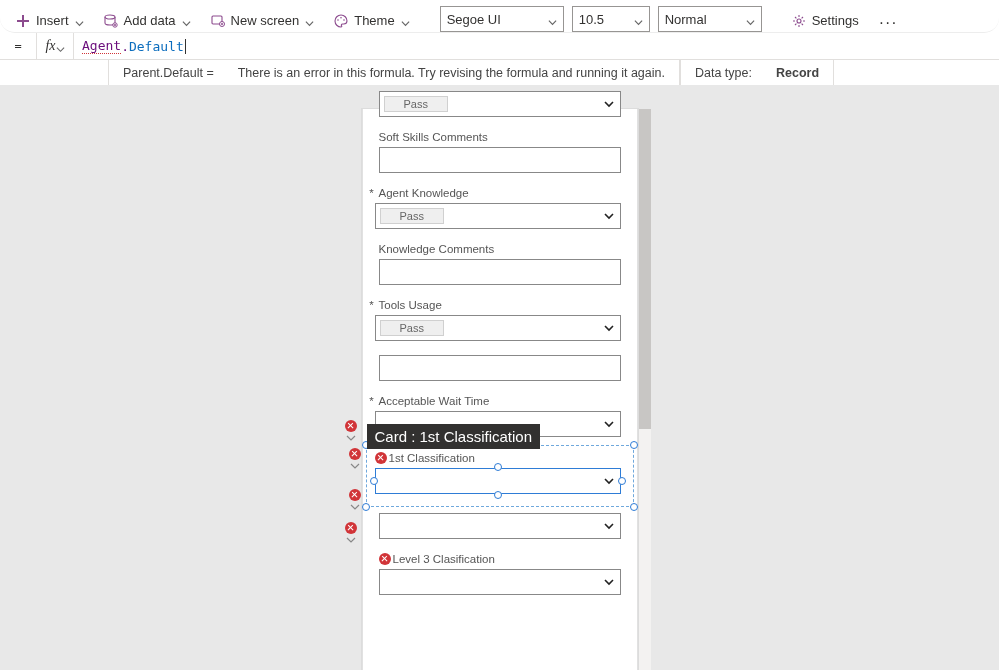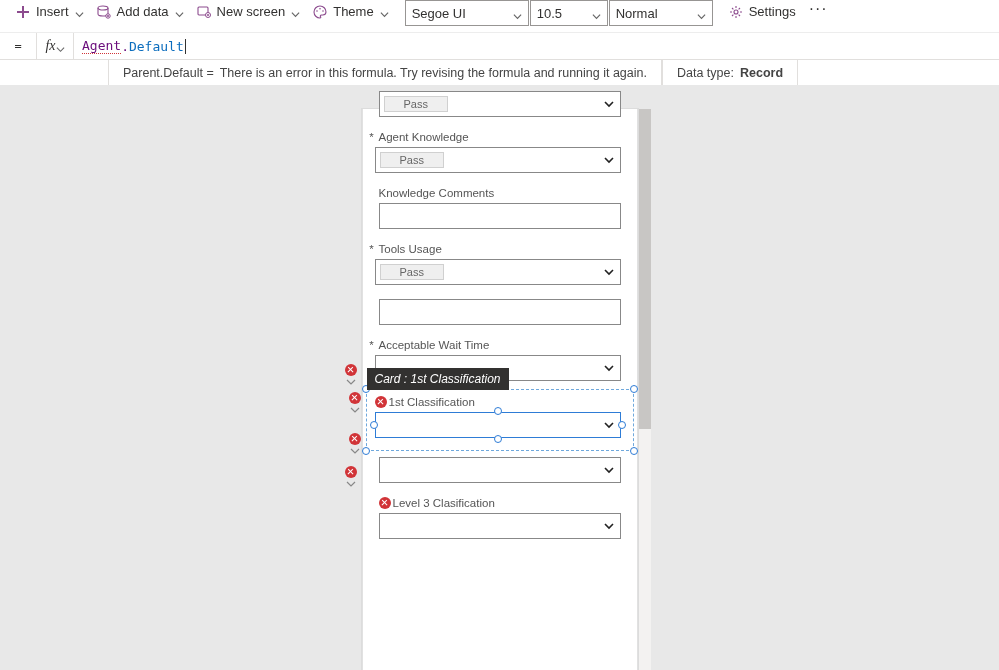--- a/index.html
+++ b/index.html
@@ -1,18 +1,18 @@
 <!DOCTYPE html>
 <html><head>
 <meta charset="utf-8">
 <style>
   html, body { margin:0; padding:0; font-family:"Segoe UI", Arial, sans-serif; font-size:12px; color:#323130; background:#fff; }
   .app { width:999px; height:670px; background:#fff; position:relative; }
   
-  .toolbar { height:32px; display:flex; align-items:flex-start; gap:1px; padding:0 10px; border-bottom:1px solid #ededed; }
+  .toolbar { height:32px; display:flex; align-items:flex-end; gap:8px; padding:0 10px; border-bottom:1px solid #ededed;border-radius:15px; }
   .tb-btn { display:flex; align-items:center; gap:6px; padding:4px 6px; cursor:pointer; border-radius:2px; font-size:13px; }
   .tb-sep { width:8px; }
   .tb-icon { width:14px; height:14px; display:inline-flex; align-items:center; justify-content:center; }
   .tb-icon svg { width:14px; height:14px; }
   .chev-down { width:9px; height:9px; }
   .sel { height:24px; border:1px solid #979593; background:#fff; display:flex; align-items:center; justify-content:space-between; padding:0 6px; font-size:13px; }
   .sel .chev-down { margin-left:6px; }
   .sel.font { width:110px; }
   .sel.size { width:64px; }
   .sel.weight { width:90px; }
@@ -22,21 +22,21 @@
   .formula-row { height:26px; display:flex; align-items:stretch; border-bottom:1px solid #e1dfdd; }
   .eq-box { width:36px; border-right:1px solid #e1dfdd; display:flex; align-items:center; justify-content:center; font-family:Consolas, monospace; }
   .fx-box { width:36px; border-right:1px solid #e1dfdd; display:flex; align-items:center; justify-content:center; font-style:italic; font-family:"Times New Roman", serif; font-size:14px; gap:0; }
   .formula { flex:1; padding:0 8px; display:flex; align-items:center; font-family:Consolas, monospace; font-size:13px; }
   .formula .obj { color:#6b0e7c; border-bottom:1px dotted #d13438; }
   .formula .dot { color:#6b0e7c; }
   .formula .prop { color:#0a6cbd; }
   .formula .caret { border-right:1px solid #323130; height:15px; margin-left:1px; }
   
   .formula-info { height:26px; display:flex; align-items:stretch; border-bottom:1px solid #e1dfdd; margin-left:108px; }
-  .info-box { border-left:1px solid #e1dfdd; border-right:1px solid #e1dfdd; padding:0 14px; display:flex; align-items:center; gap:6px; font-size:12.5px; color:#444; }
+  .info-box { border-left:1px solid #e1dfdd; border-right:1px solid #e1dfdd; padding:0 14px; display:flex; align-items:center; gap:24px; font-size:12.5px; color:#444; }
   .info-box.right b { font-weight:600; }
   
   .canvas { position:absolute; top:85px; left:0; right:0; bottom:0; background:#e8e8e8; display:flex; justify-content:center; overflow:hidden; }
   .form-surface { margin-top:24px; width:274px; background:#fff; border-left:1px solid #e1e1e1; border-right:1px solid #e1e1e1; position:relative; box-shadow:0 0 0 1px rgba(0,0,0,0.05); }
   .form-inner { position:absolute; top:-24px; left:0; right:0; }
   .card { padding:6px 16px 8px 16px; }
   .card.asterisk { padding-left:12px; }
   .card .lbl-row { display:flex; align-items:flex-start; gap:4px; font-size:11.5px; color:#555; margin-bottom:4px; }
   .asterisk-mark { width:6px; text-align:center; color:#555; margin-left:-6px; }
   .field { height:24px; border:1px solid #888; background:#fff; display:flex; align-items:center; justify-content:space-between; }
@@ -48,21 +48,21 @@
   .card.selected .field { position:relative; }
   .sel-handle { position:absolute; width:6px; height:6px; border:1.5px solid #2e7cd6; border-radius:50%; background:#fff; }
   .sel-handle.l { left:-5px; top:50%; transform:translateY(-50%); }
   .sel-handle.r { right:-5px; top:50%; transform:translateY(-50%); }
   .sel-handle.m { left:50%; top:-5px; transform:translateX(-50%); }
   .sel-handle.mb { left:50%; bottom:-5px; transform:translateX(-50%); }
   .card.selected .field { border:1.5px solid #2e7cd6; }
   .card-handle { position:absolute; width:6px; height:6px; border:1.5px solid #2e7cd6; border-radius:50%; background:#fff; }
   .card-handle.tl{top:-5px;left:-5px;} .card-handle.tr{top:-5px;right:-5px;} .card-handle.bl{bottom:-5px;left:-5px;} .card-handle.br{bottom:-5px;right:-5px;}
   
-  .tooltip { position:absolute; background:#323130; color:#fff; font-size:12px; padding:4px 8px; top:-22px; left:0; white-space:nowrap;font-style:italic; }
+  .tooltip { position:absolute; background:#323130; color:#fff; font-size:15px; padding:4px 8px; top:-22px; left:0; white-space:nowrap; }
   
   .err-badge { width:12px; height:12px; border-radius:50%; background:#d13438; display:inline-flex; align-items:center; justify-content:center; position:relative; flex:0 0 12px; }
   .err-badge::before, .err-badge::after { content:""; position:absolute; width:7px; height:1.4px; background:#fff; }
   .err-badge::before { transform:rotate(45deg); }
   .err-badge::after { transform:rotate(-45deg); }
   
   .edge-controls { position:absolute; left:-18px; display:flex; flex-direction:column; align-items:center; gap:0; }
   .edge-controls .chev-down svg { width:10px; height:10px; }
   .scrollbar { position:absolute; right:-14px; top:0; bottom:0; width:12px; background:#f3f2f1; }
   .scroll-thumb { position:absolute; right:0; width:12px; background:#c8c6c4; }
@@ -196,20 +196,30 @@
               <div class="field">
                 <span class="val">Pass</span>
                 <span class="chev">
                   <svg viewBox="0 0 14 14">
                     <path d="M3 5l4 4 4-4" fill="none" stroke="#222" stroke-width="1.6"></path>
                   </svg>
                 </span>
               </div>
             </div>
           </div>
+          <div class="card">
+            <div class="lbl-row">
+              <span>Soft Skills Comments</span>
+            </div>
+            <div style="position: relative;">
+              <div class="field">
+                <span></span>
+              </div>
+            </div>
+          </div>
           <div class="card asterisk">
             <div class="lbl-row">
               <span class="asterisk-mark">*</span>
               <span>Agent Knowledge</span>
             </div>
             <div style="position: relative;">
               <div class="field">
                 <span class="val">Pass</span>
                 <span class="chev">
                   <svg viewBox="0 0 14 14">

